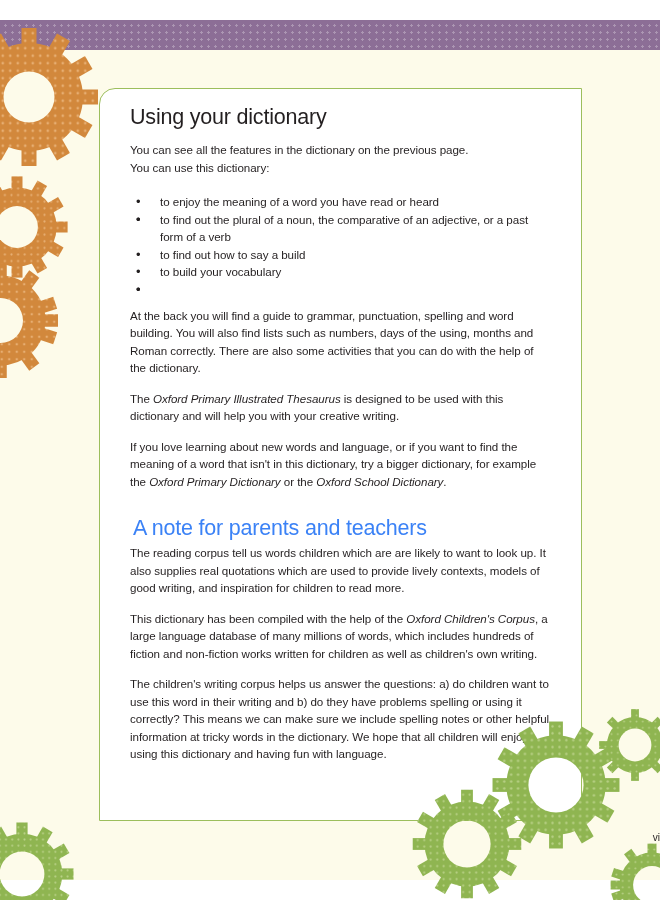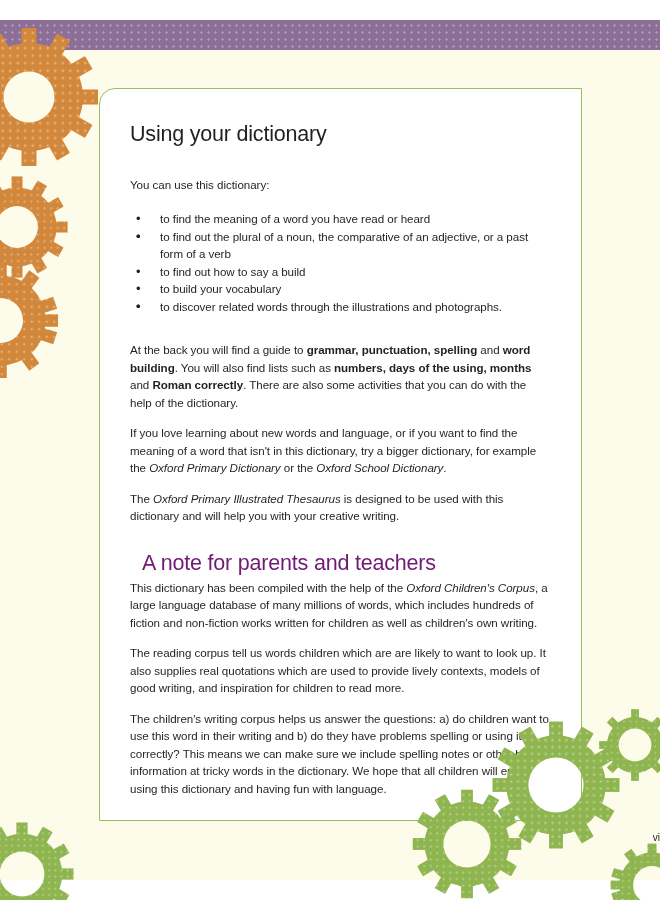--- a/index.html
+++ b/index.html
@@ -51,28 +51,28 @@
     box-sizing: border-box;
     z-index: 4;
   }
   #content-inner {
     padding: 16px 30px 0 30px;
   }
   h1.section-title {
     font-size: 21.5px;
     font-weight: normal;
     color: #231f20;
-    margin: 17px 0 11px 0;
+    margin: 0 0 11px 0;
     letter-spacing: -0.2px;
   }
   h1.section-title-2 {
     font-size: 21.5px;
     font-weight: normal;
-    color: #701a75;
-    margin: 26px 0 3px 12px;
+    color: #3b82f6;
+    margin: 26px 0 3px 3px;
     letter-spacing: -0.2px;
   }
   p.body-text {
     font-size: 11.6px;
     line-height: 17.5px;
     color: #231f20;
     margin: 0 0 13px 0;
     letter-spacing: -0.05px;
   }
   ul.feature-list {
@@ -90,21 +90,21 @@
     letter-spacing: -0.05px;
   }
   ul.feature-list li .bullet {
     position: absolute;
     left: 6px;
     top: 0;
     font-size: 13px;
     line-height: 17.5px;
   }
   .spacer-block { height: 26px; }
-  b { font-weight: bold; }
+  b { font-weight: normal; }
   i { font-style: italic; }
   
   #page-number {
     position: absolute;
     left: 0;
     top: 832px;
     width: 660px;
     text-align: right;
     font-size: 10px;
     color: #231f20;
@@ -227,47 +227,47 @@
       <rect width="100" height="100" fill="url(#dotO3)" mask="url(#mO3)"></rect>
     </svg>
   </div>
 
   <div id="content-box">
     <div id="content-inner">
 
       <h1 class="section-title">Using your dictionary</h1>
 
       <p class="body-text">
-        <br>
+        <span>You can see all the features in the dictionary on the previous page.</span><br>
         <span>You can use this dictionary:</span>
       </p>
 
       <ul class="feature-list">
-        <li><span class="bullet">•</span><span>to find the meaning of a word you have read or heard</span></li>
+        <li><span class="bullet">•</span><span>to enjoy the meaning of a word you have read or heard</span></li>
         <li><span class="bullet">•</span></li>
         <li><span class="bullet">•</span><span>to find out the plural of a noun, the comparative of an adjective, or a past form of a verb</span></li>
         <li><span class="bullet">•</span><span>to find out how to say a build</span></li>
         <li><span class="bullet">•</span><span>to build your vocabulary</span></li>
         <li><span class="bullet">•</span></li>
-        <li><span class="bullet">•</span><span>to discover related words through the illustrations and photographs.</span></li>
+        <li><span class="bullet">•</span></li>
       </ul>
 
       <div class="spacer-block"></div>
 
       <p class="body-text"><span>At the back you will find a guide to </span><b>grammar, punctuation, spelling</b><span> and </span><b>word building</b><span>. You will also find lists such as </span><b>numbers, days of the using, months</b><span> and </span><b>Roman correctly</b><span>. There are also some activities that you can do with the help of the dictionary.</span></p>
 
+      <p class="body-text"><span>The </span><i>Oxford Primary Illustrated Thesaurus</i><span> is designed to be used with this dictionary and will help you with your creative writing.</span></p>
+
       <p class="body-text"><span>If you love learning about new words and language, or if you want to find the meaning of a word that isn't in this dictionary, try a bigger dictionary, for example the </span><i>Oxford Primary Dictionary</i><span> or the </span><i>Oxford School Dictionary</i><span>.</span></p>
 
-      <p class="body-text"><span>The </span><i>Oxford Primary Illustrated Thesaurus</i><span> is designed to be used with this dictionary and will help you with your creative writing.</span></p>
-
       <h1 class="section-title-2">A note for parents and teachers</h1>
 
+      <p class="body-text">The reading corpus tell us words children which are are likely to want to look up. It also supplies real quotations which are used to provide lively contexts, models of good writing, and inspiration for children to read more.</p>
+
       <p class="body-text"><span>This dictionary has been compiled with the help of the </span><i>Oxford Children's Corpus</i><span>, a large language database of many millions of words, which includes hundreds of fiction and non-fiction works written for children as well as children's own writing.</span></p>
-
-      <p class="body-text">The reading corpus tell us words children which are are likely to want to look up. It also supplies real quotations which are used to provide lively contexts, models of good writing, and inspiration for children to read more.</p>
 
       <p class="body-text">The children's writing corpus helps us answer the questions: a) do children want to use this word in their writing and b) do they have problems spelling or using it correctly? This means we can make sure we include spelling notes or other helpful information at tricky words in the dictionary. We hope that all children will enjoy using this dictionary and having fun with language.</p>
 
     </div>
   </div>
 
   <div class="gear" id="gear-green-1">
     <svg width="138" height="138" viewBox="0 0 100 100">
       <defs>
         <pattern id="dotG1" width="5" height="5" patternUnits="userSpaceOnUse">

